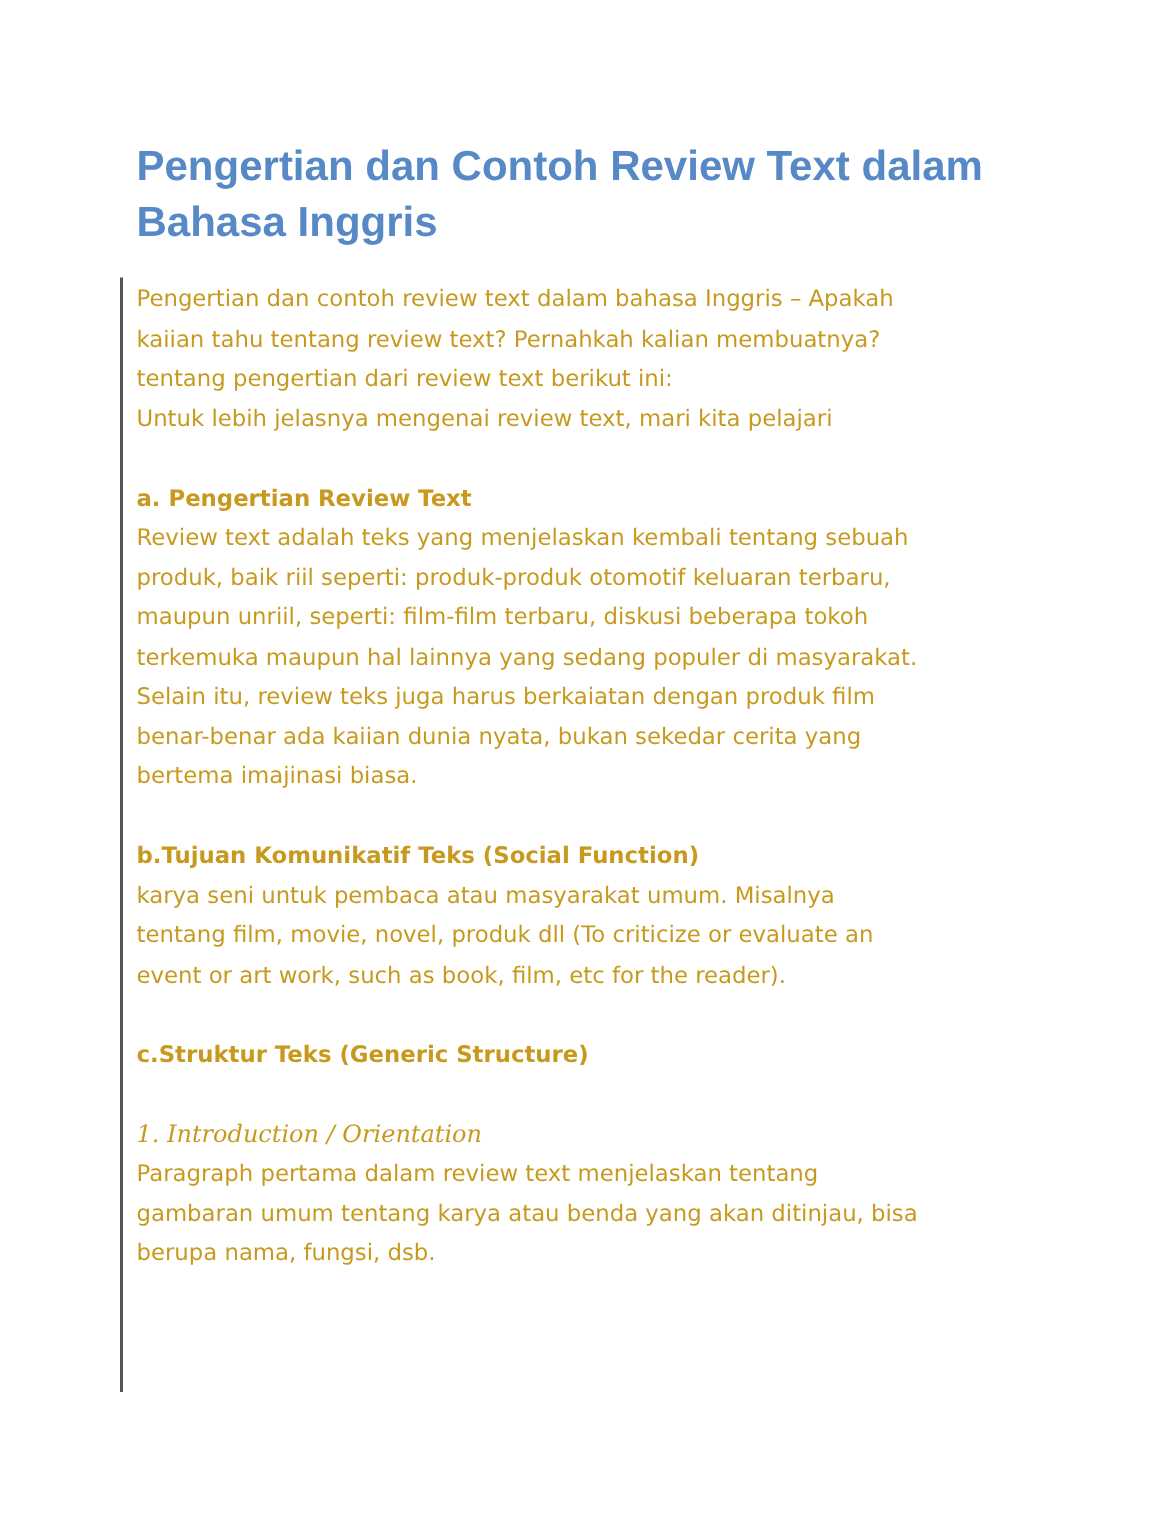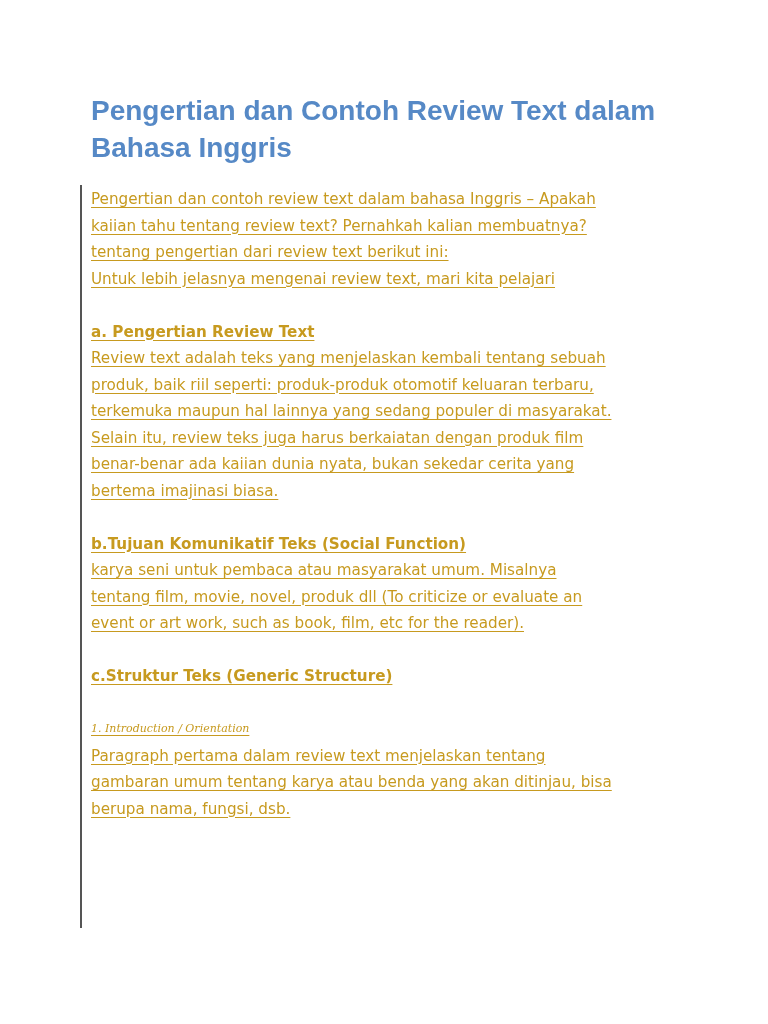--- a/index.html
+++ b/index.html
@@ -12,25 +12,25 @@
   .left-rule {
     position: absolute; left: 80px; top: 185px; width: 2px; height: 743px;
     background: #555555;
   }
   .content {
     position: absolute; left: 91px; top: 186px; width: 600px;
     font-family: "DejaVu Sans", sans-serif; font-size: 15.2px;
     line-height: 26.5px; color: #c79a1f;
   }
   .content p { margin: 0; }
-  .u { text-decoration: underline; text-decoration-color: #c79a1f; text-underline-offset: 3px; }
+  .u { text-decoration-color: #c79a1f; text-underline-offset: 3px; }
   .blank { height: 26.5px; }
   .bold { font-weight: bold; }
   .serif-italic {
-    font-family: "DejaVu Serif", serif; font-style: italic; font-size: 11px;
+    font-family: "DejaVu Serif", serif; font-style: italic; font-size: 16px;
   }
   .line { display: block; white-space: nowrap; }
 </style>
 </head>
 <body>
 
 <h1 class="title">
   <span class="line">Pengertian dan Contoh Review Text dalam</span>
   <span class="line">Bahasa Inggris</span>
 </h1>
@@ -43,20 +43,21 @@
     <span class="line u">kaiian tahu tentang review text? Pernahkah kalian membuatnya? </span>
     <span class="line u">tentang pengertian dari review text berikut ini:</span>
     <span class="line u">Untuk lebih jelasnya mengenai review text, mari kita pelajari </span>
   </p>
   <div class="blank"></div>
 
   <p>
     <span class="line u bold">a. Pengertian Review Text</span>
     <span class="line u">Review text adalah teks yang menjelaskan kembali tentang sebuah </span>
     <span class="line u">produk, baik riil seperti: produk-produk otomotif keluaran terbaru, </span>
+    <span class="line u">maupun unriil, seperti: film-film terbaru, diskusi beberapa tokoh </span>
     <span class="line u">terkemuka maupun hal lainnya yang sedang populer di masyarakat. </span>
     <span class="line u">Selain itu, review teks juga harus berkaiatan dengan produk film </span>
     <span class="line u">benar-benar ada kaiian dunia nyata, bukan sekedar cerita yang </span>
     <span class="line u">bertema imajinasi biasa.</span>
   </p>
   <div class="blank"></div>
 
   <p>
     <span class="line u bold">b.Tujuan Komunikatif Teks (Social Function)</span>
     <span class="line u">karya seni untuk pembaca atau masyarakat umum. Misalnya </span>

